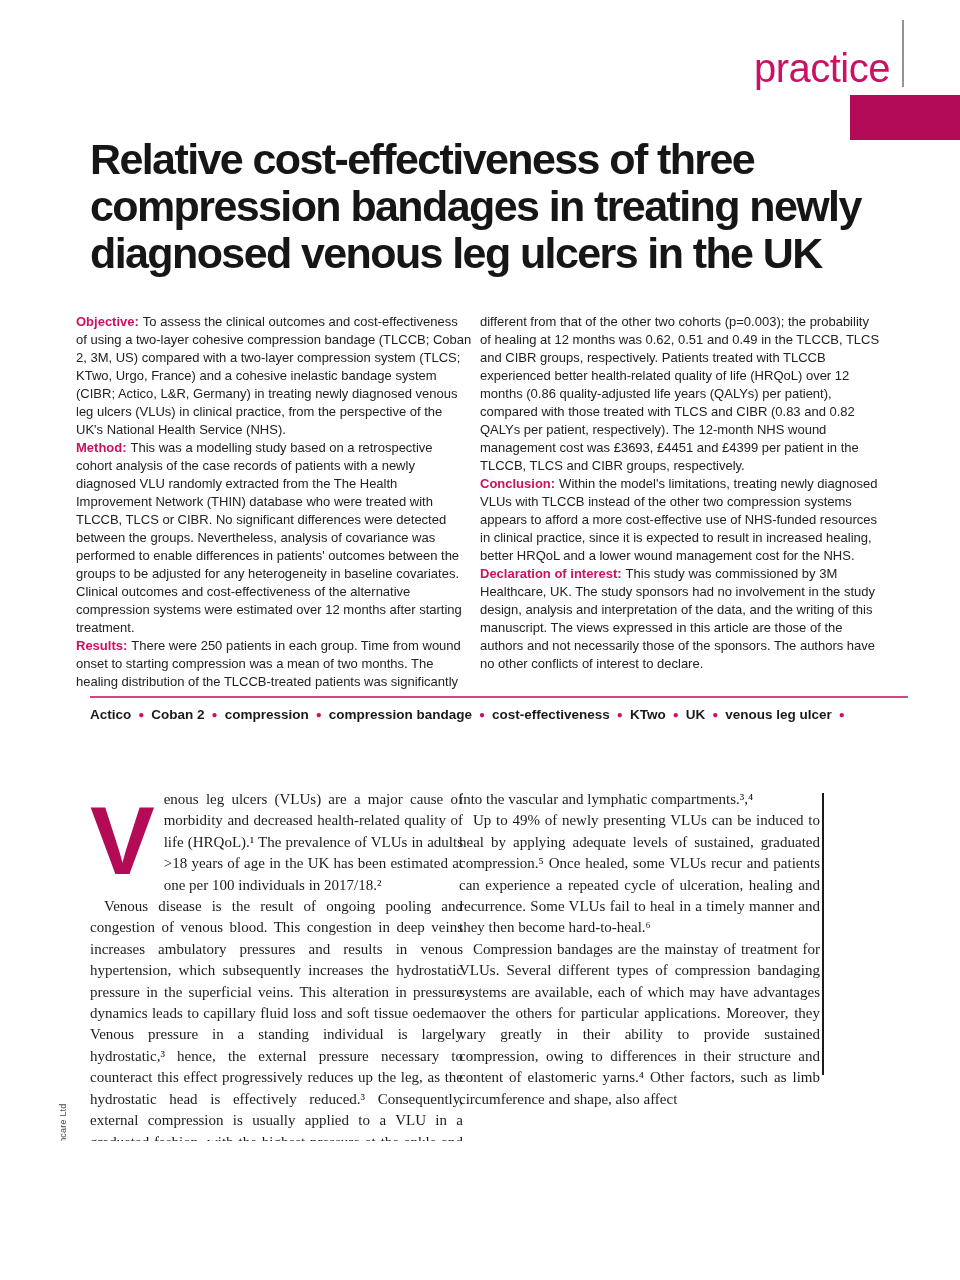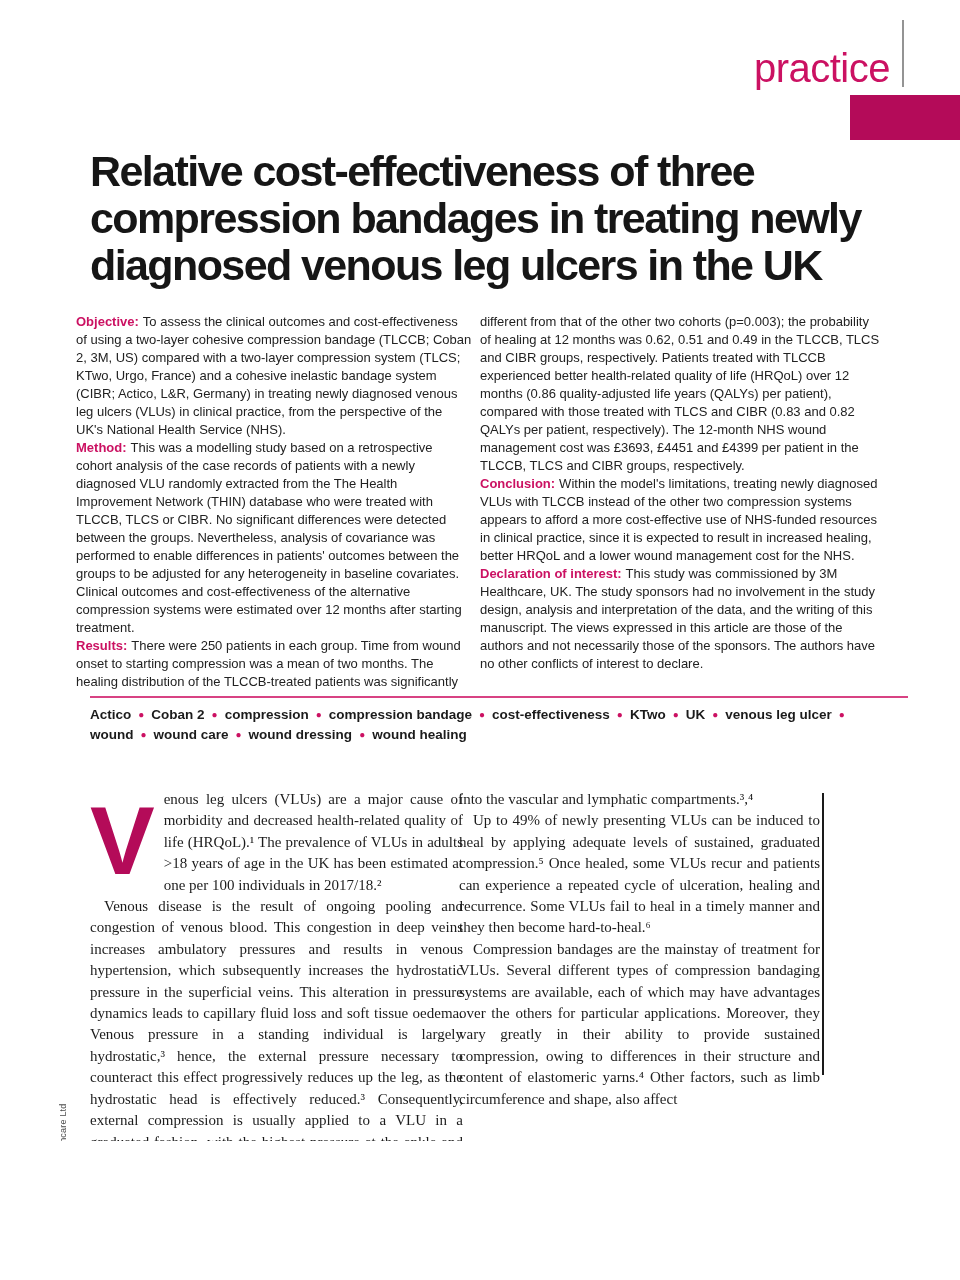--- a/index.html
+++ b/index.html
@@ -28,21 +28,21 @@
   .mast-rule{
     position:absolute;left:902px;top:20px;width:2px;height:67px;
     background:var(--rule-gray);
   }
   .mast-block{
     position:absolute;left:850px;top:95px;width:110px;height:45px;
     background:var(--accent-dark);
   }
   
   .title{
-    position:absolute;left:90px;top:148px;width:830px;
+    position:absolute;left:90px;top:136px;width:830px;
     color:var(--ink);
     font-weight:700;font-size:43px;line-height:47px;letter-spacing:-1.6px;
   }
   
   .abstract-col{
     position:absolute;top:313px;
     font-size:13px;line-height:18px;color:#222222;
   }
   .abs-left{left:76px;width:396px;}
   .abs-right{left:480px;width:402px;}
@@ -135,23 +135,20 @@
     <p><span>different from that of the other two cohorts (p=0.003); the probability of healing at 12 months was 0.62, 0.51 and 0.49 in the TLCCB, TLCS and CIBR groups, respectively. Patients treated with TLCCB experienced better health-related quality of life (HRQoL) over 12 months (0.86 quality-adjusted life years (QALYs) per patient), compared with those treated with TLCS and CIBR (0.83 and 0.82 QALYs per patient, respectively). The 12-month NHS wound management cost was £3693, £4451 and £4399 per patient in the TLCCB, TLCS and CIBR groups, respectively.</span></p>
     <p><span class="abs-label">Conclusion:</span><span>Within the model's limitations, treating newly diagnosed VLUs with TLCCB instead of the other two compression systems appears to afford a more cost-effective use of NHS-funded resources in clinical practice, since it is expected to result in increased healing, better HRQoL and a lower wound management cost for the NHS.</span></p>
     <p><span class="abs-label">Declaration of interest:</span><span>This study was commissioned by 3M Healthcare, UK. The study sponsors had no involvement in the study design, analysis and interpretation of the data, and the writing of this manuscript. The views expressed in this article are those of the authors and not necessarily those of the sponsors. The authors have no other conflicts of interest to declare.</span></p>
   </div>
 
   <div class="kw-rule"></div>
   <div class="keywords">
     <div>
       <span class="kw">Actico</span><span class="kw-sep">●</span><span class="kw">Coban 2</span><span class="kw-sep">●</span><span class="kw">compression</span><span class="kw-sep">●</span><span class="kw">compression bandage</span><span class="kw-sep">●</span><span class="kw">cost-effectiveness</span><span class="kw-sep">●</span><span class="kw">KTwo</span><span class="kw-sep">●</span><span class="kw">UK</span><span class="kw-sep">●</span><span class="kw">venous leg ulcer</span><span class="kw-sep">●</span>
     </div>
-    <div>
-      <span class="kw">wound</span><span class="kw-sep">●</span><span class="kw">wound care</span><span class="kw-sep">●</span><span class="kw">wound dressing</span><span class="kw-sep">●</span><span class="kw">wound healing</span>
-    </div>
   </div>
 
   <div class="body-col body-left">
     <p><span class="dropcap">V</span><span>enous leg ulcers (VLUs) are a major cause of morbidity and decreased health-related quality of life (HRQoL).¹ The prevalence of VLUs in adults &gt;18 years of age in the UK has been estimated at one per 100 individuals in 2017/18.²</span></p>
     <p class="indent">Venous disease is the result of ongoing pooling and congestion of venous blood. This congestion in deep veins increases ambulatory pressures and results in venous hypertension, which subsequently increases the hydrostatic pressure in the superficial veins. This alteration in pressure dynamics leads to capillary fluid loss and soft tissue oedema. Venous pressure in a standing individual is largely hydrostatic,³ hence, the external pressure necessary to counteract this effect progressively reduces up the leg, as the hydrostatic head is effectively reduced.³ Consequently, external compression is usually applied to a VLU in a graduated fashion, with the highest pressure at the ankle and decreasing gradually toward the knee.³,⁴ The application of graduated external compression has been shown to minimise or reverse the vascular changes that occur in a VLU, by forcing fluid from the interstitial spaces back</p>
   </div>
 
   <div class="body-col body-right">
     <p>into the vascular and lymphatic compartments.³,⁴</p>
     <p class="indent">Up to 49% of newly presenting VLUs can be induced to heal by applying adequate levels of sustained, graduated compression.⁵ Once healed, some VLUs recur and patients can experience a repeated cycle of ulceration, healing and recurrence. Some VLUs fail to heal in a timely manner and they then become hard-to-heal.⁶</p>

